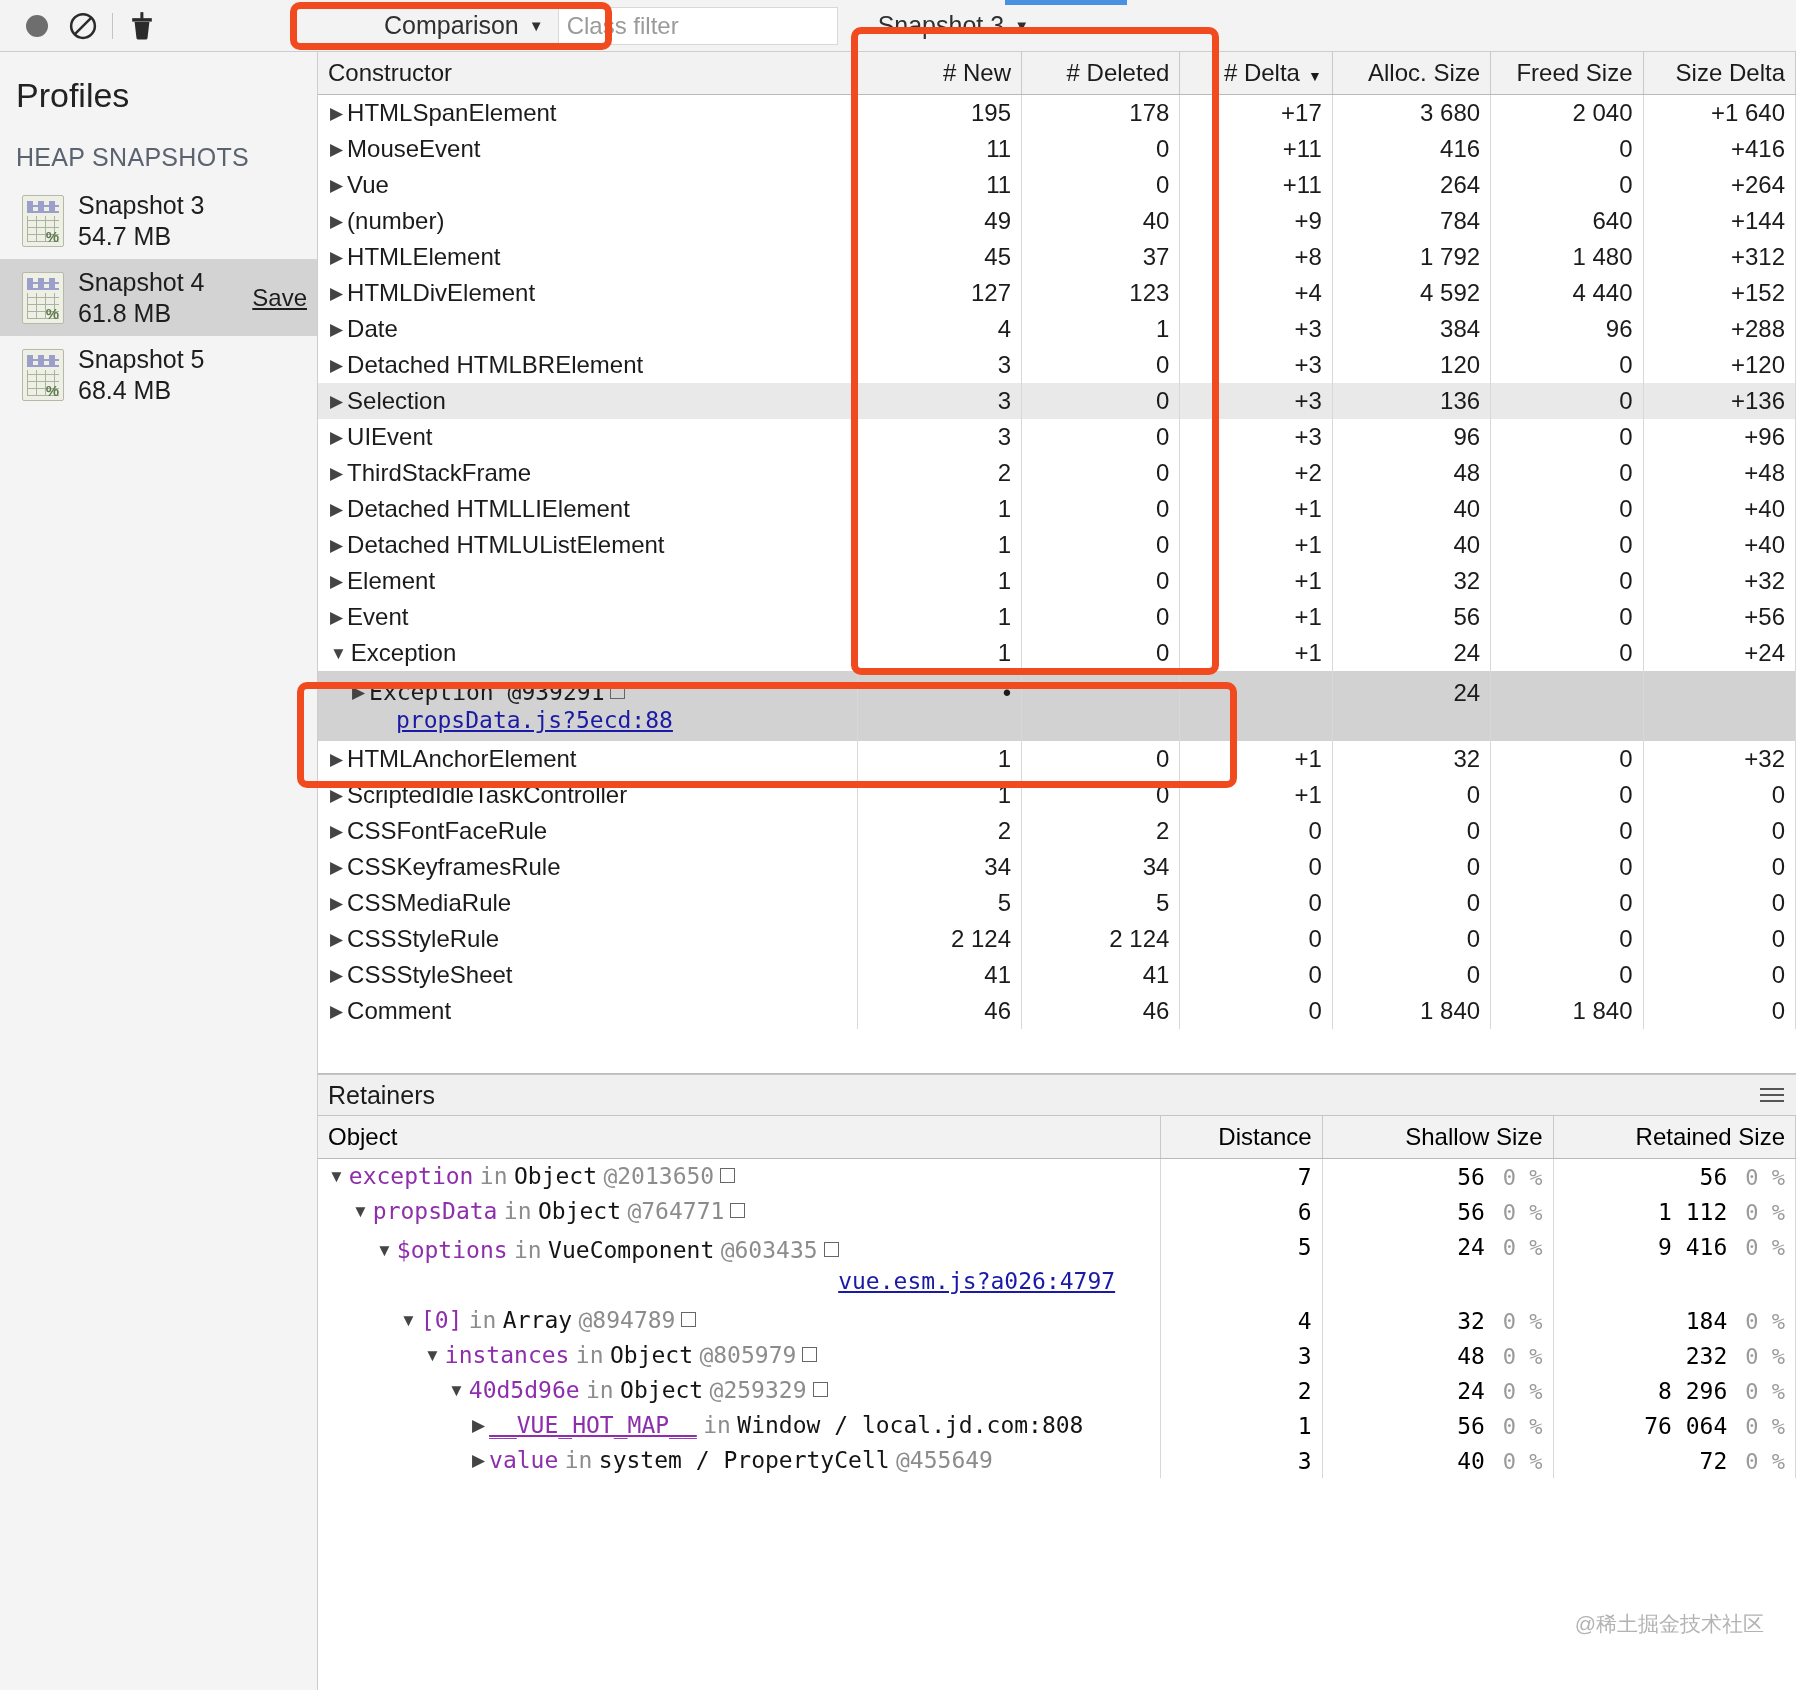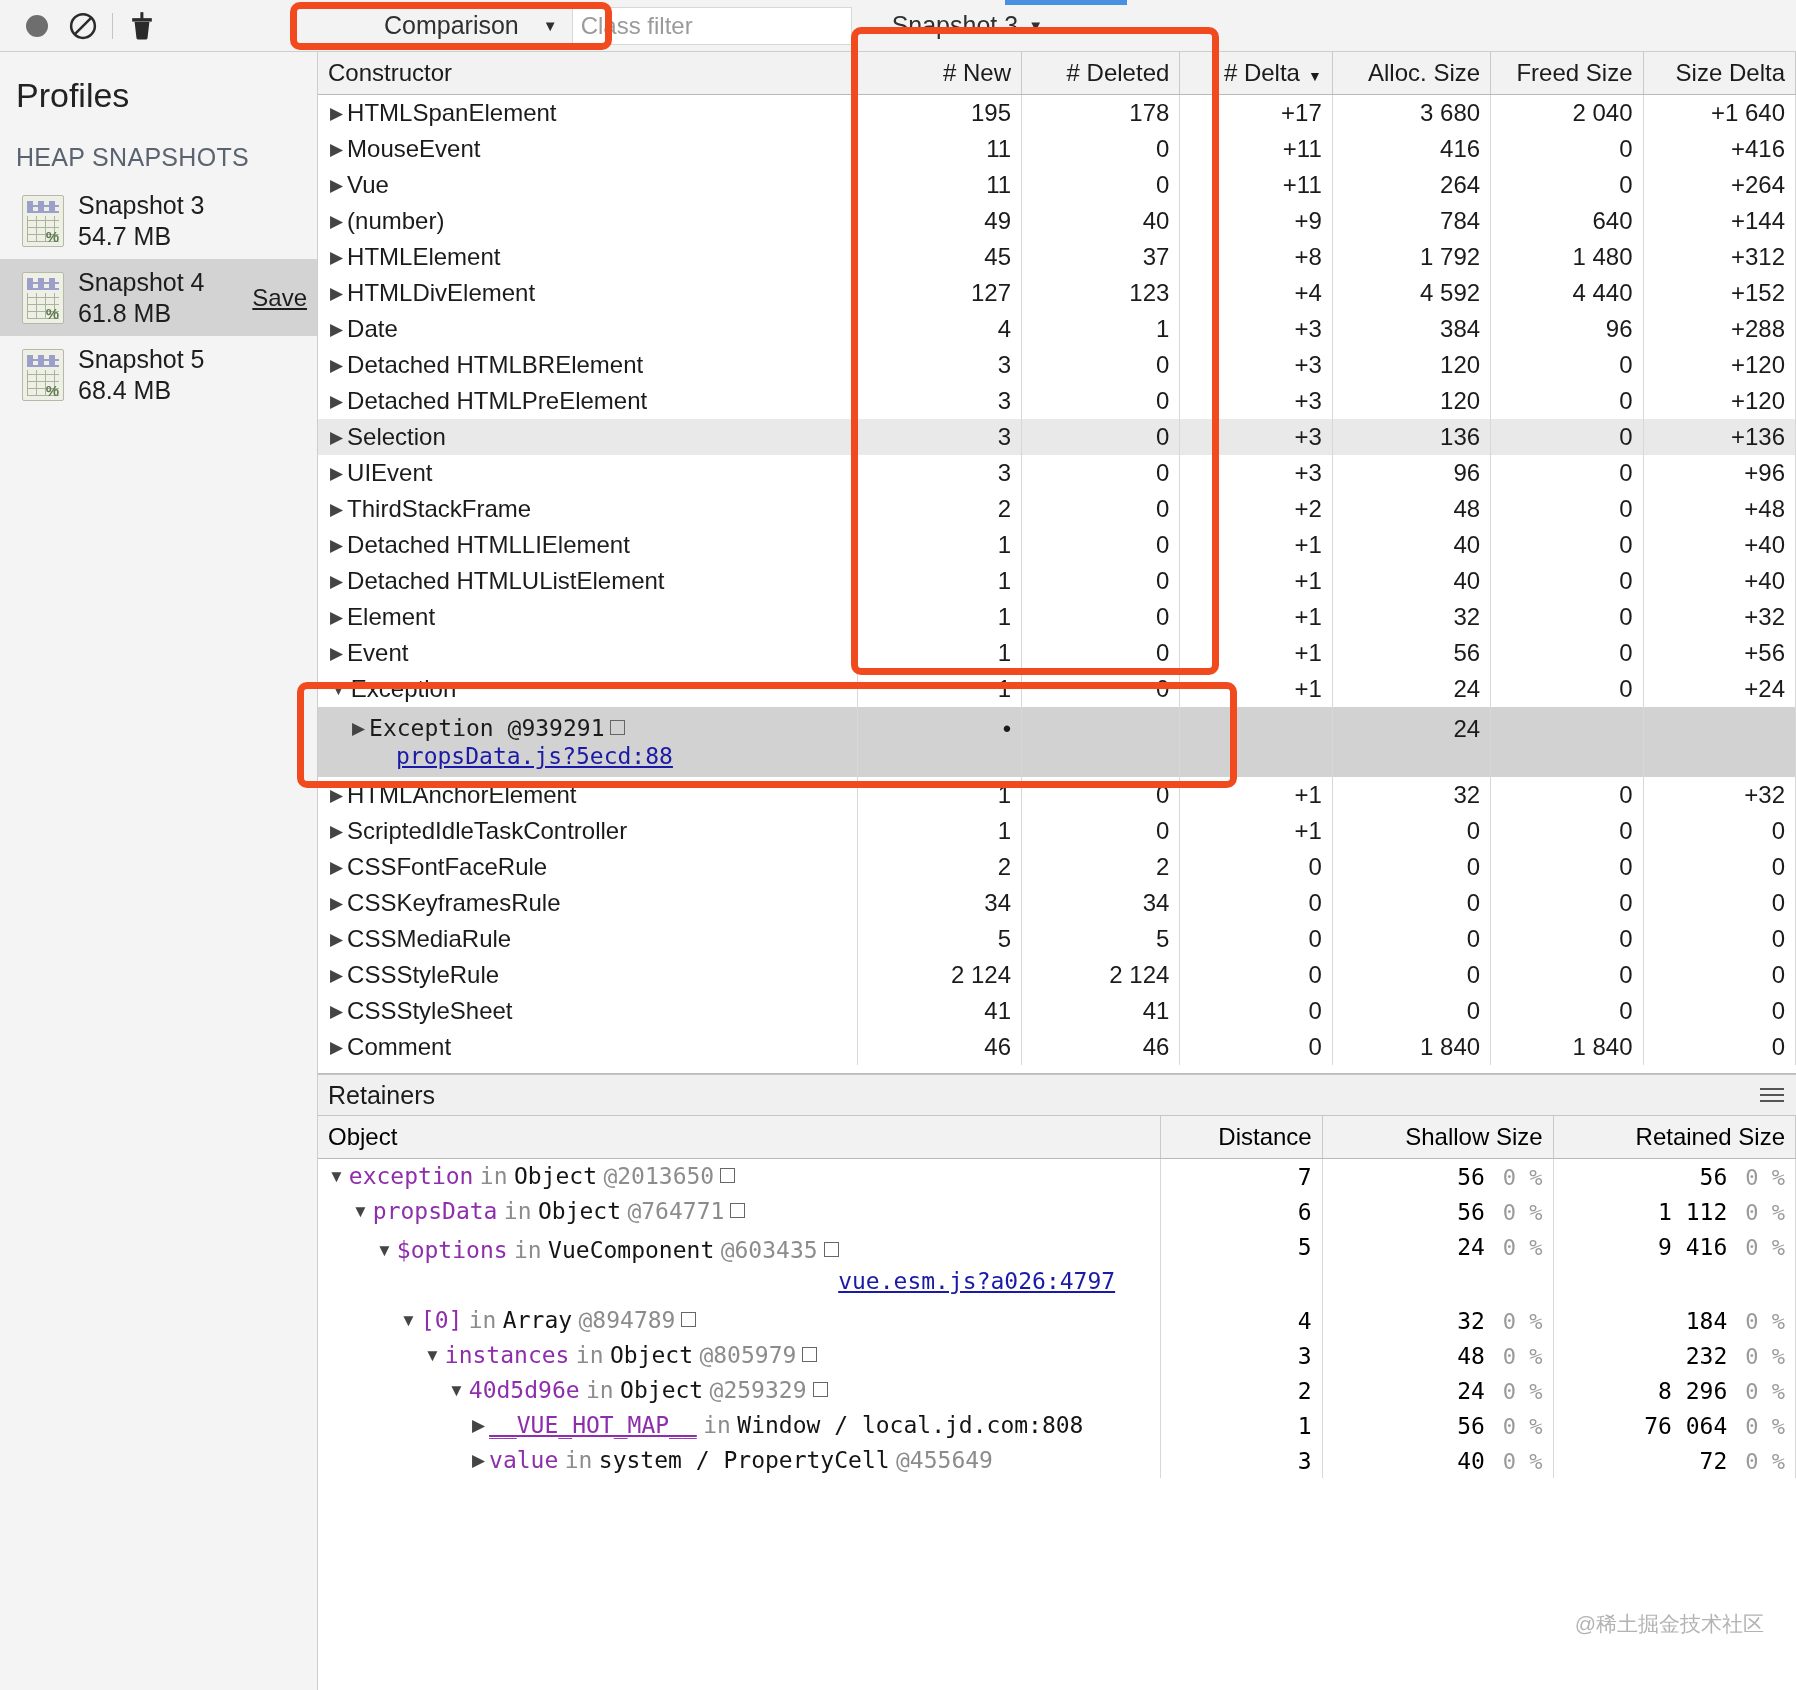--- a/index.html
+++ b/index.html
@@ -47,21 +47,21 @@
     width: 1px; height: 26px; background: #c4c4c4; margin: 0 6px;
   }
   .tb-right {
     flex: 1;
     display: flex;
     align-items: center;
     height: 100%;
     gap: 0;
   }
   .tb-select {
-    display: flex; align-items: center; gap: 24px;
+    display: flex; align-items: center; gap: 10px;
     font-size: 25px; color: #303030;
     padding: 0 14px 0 18px;
     cursor: pointer; white-space: nowrap; justify-content: flex-end;
   }
   .caret { font-size: 15px; line-height: 1; }
   .class-filter {
     background: #fff;
     border: 1px solid #d8d8d8;
     height: 38px;
     width: 280px;
@@ -463,29 +463,20 @@
               </tr>
               <tr>
                 <td class="left"><span class="tri">▶</span><span>Detached HTMLBRElement</span></td>
                 <td>3</td>
                 <td>0</td>
                 <td>+3</td>
                 <td>120</td>
                 <td>0</td>
                 <td>+120</td>
               </tr>
-              <tr>
-                <td class="left"><span class="tri">▶</span><span>Detached HTMLPreElement</span></td>
-                <td>3</td>
-                <td>0</td>
-                <td>+3</td>
-                <td>120</td>
-                <td>0</td>
-                <td>+120</td>
-              </tr>
               <tr class="alt">
                 <td class="left"><span class="tri">▶</span><span>Selection</span></td>
                 <td>3</td>
                 <td>0</td>
                 <td>+3</td>
                 <td>136</td>
                 <td>0</td>
                 <td>+136</td>
               </tr>
               <tr>

